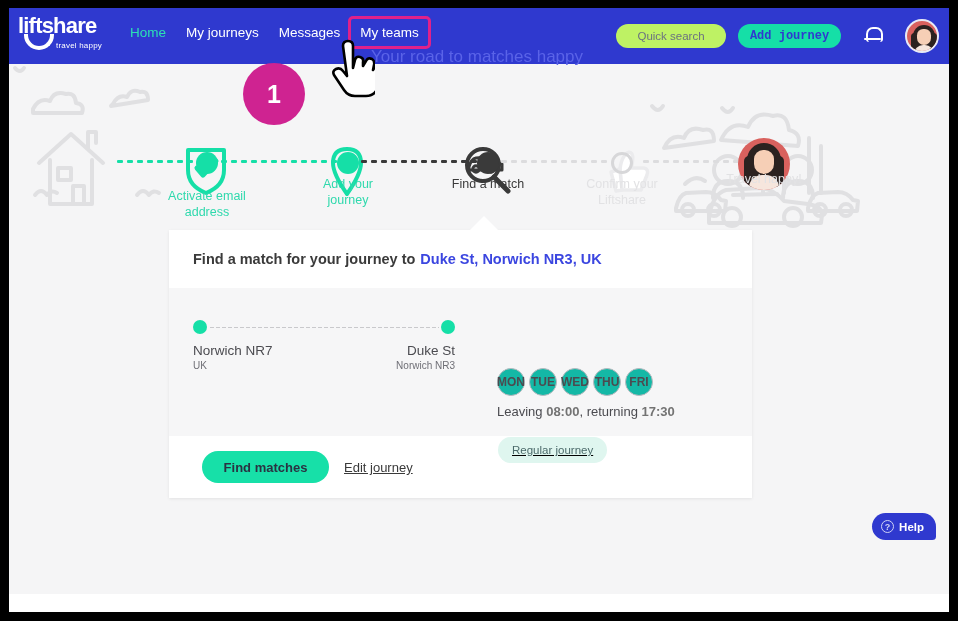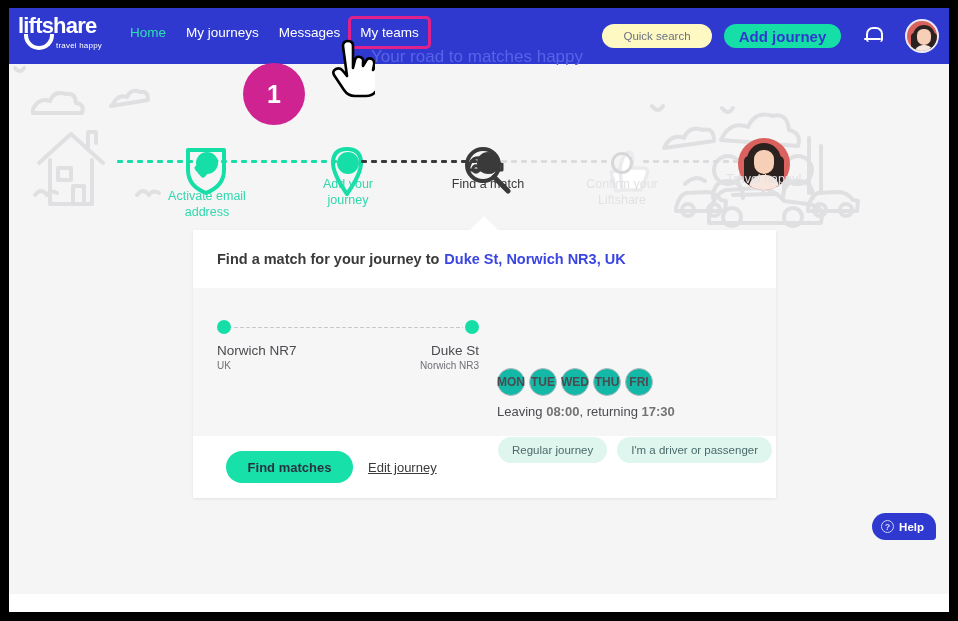--- a/index.html
+++ b/index.html
@@ -45,30 +45,30 @@
     padding: 6px 9px; margin-right: 2px; cursor: pointer;
     white-space: nowrap;
   }
   .nav-item.active { color: #2ce0b5; }
   .nav-item.highlighted {
     outline: 3px solid #e0218a;
     border-radius: 2px;
   }
   .hdr-right { position: absolute; right: 6px; top: 0; height: 56px; display: flex; align-items: center; }
   .quick-search {
-    width: 110px; height: 24px; border-radius: 14px; background: #fef9c3;
+    width: 110px; height: 24px; border-radius: 14px; background: #bef264;
     color: #6b7280; font-size: 11.5px;
     display: flex; align-items: center; justify-content: center;
     cursor: pointer; margin-right: 12px;
   }
   .add-journey {
-    width: 117px; height: 24px; border-radius: 14px; background: #15dfa7;
-    color: #2f39cf; font-size: 15px; font-weight: bold;
-    display: flex; align-items: center; justify-content: center;
-    cursor: pointer; margin-right: 22px;
+    width: 103px; height: 24px; border-radius: 14px; background: #15dfa7;
+    color: #2f39cf; font-size: 12px; font-weight: bold;
+    display: flex; align-items: center; justify-content: center;
+    cursor: pointer; margin-right: 22px; font-family: Liberation Mono, monospace;
   }
   .bell { width: 20px; height: 24px; position: relative; cursor: pointer; margin-right: 22px; }
   .bell:before {
     content: ""; position: absolute; left: 3px; top: 3px;
     width: 13px; height: 13px; border: 2px solid #fff;
     border-radius: 7px 7px 3px 3px; border-bottom: none;
   }
   .bell:after {
     content: ""; position: absolute; left: 1px; top: 14px;
     width: 17px; height: 2px; background: #fff; border-radius: 1px;
@@ -131,21 +131,21 @@
     width: 130px;
   }
   .lbl-green { color: #2fd9ad; }
   .lbl-dark  { color: #3a3a3a; }
   .lbl-grey  { color: #e2e2e4; }
 
   .stepicon { position: absolute; }
 
   
   .card {
-    position: absolute; left: 184px; top: 222px;
+    position: absolute; left: 160px; top: 222px;
     width: 583px; height: 268px;
     background: #ffffff;
     box-shadow: 0 1px 3px rgba(0,0,0,0.08);
   }
   .card-arrow {
     position: absolute; left: 461px; top: 208px;
     width: 0; height: 0;
     border-left: 14px solid transparent;
     border-right: 14px solid transparent;
     border-bottom: 14px solid #ffffff;
@@ -183,21 +183,21 @@
     display: flex; align-items: center; justify-content: center;
     font-size: 12px; font-weight: bold; color: #4b4b50;
     margin-right: 4px; cursor: pointer;
   }
   .times {
     position: absolute; left: 312px; top: 174px;
     font-size: 13px; color: #4b4b50;
   }
   .times b { color: #737373; margin-top: 17px; }
 
-  .chips { position: absolute; left: 314px; top: 202px; display: flex; }
+  .chips { position: absolute; left: 314px; top: 202px; display: flex; text-decoration: underline; }
   .chip {
     height: 26px; border-radius: 13px; background: #dff6ef;
     color: #4b6a6a; font-size: 11.5px;
     display: flex; align-items: center; padding: 0 14px;
     margin-right: 10px; cursor: pointer; white-space: nowrap;
   }
 
   .card-foot { height: 62px; position: relative; }
   .btn-find {
     position: absolute; left: 33px; top: 15px;
@@ -414,21 +414,20 @@
     <div class="day">THU</div>
     <div class="day">FRI</div>
   </div>
 
   <div class="times" style="left:488px; top:396px; position:absolute;">
     <span>Leaving </span><b>08:00</b><span>, returning </span><b>17:30</b>
   </div>
 
   <div class="chips" style="left:489px; top:429px; position:absolute;">
     <div class="chip">Regular journey</div>
-    <div class="chip">I'm a driver or passenger</div>
   </div>
 
   <div class="step-badge">1</div>
 
   <svg class="cursor" width="48" height="62" viewBox="0 0 48 62">
     <path d="M16 8 q0 -5 5 -5 q5 0 5 5 l0 22 l2 -8 q1 -4 5 -3 q4 1 3 5 l0 4 l3 -5 q2 -4 6 -2 q3 2 2 6 l-1 5 l2 -3 q2 -3 5 -1 q3 2 2 5 l-4 16 q-3 9 -12 9 l-11 0 q-7 0 -11 -6 l-10 -15 q-2 -4 2 -6 q4 -2 7 2 l4 5 z" fill="#ffffff" stroke="#000000" stroke-width="2.6" stroke-linejoin="round"></path>
   </svg>
 
   <div class="help-btn">
     <div class="help-q">?</div>

